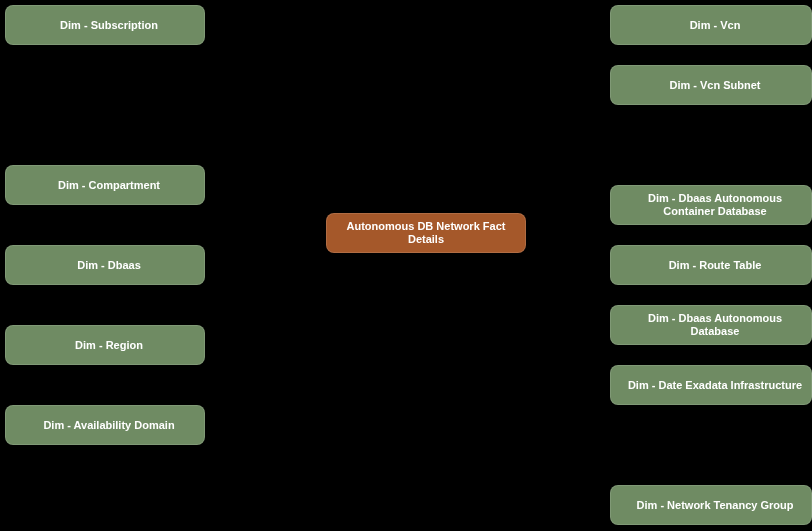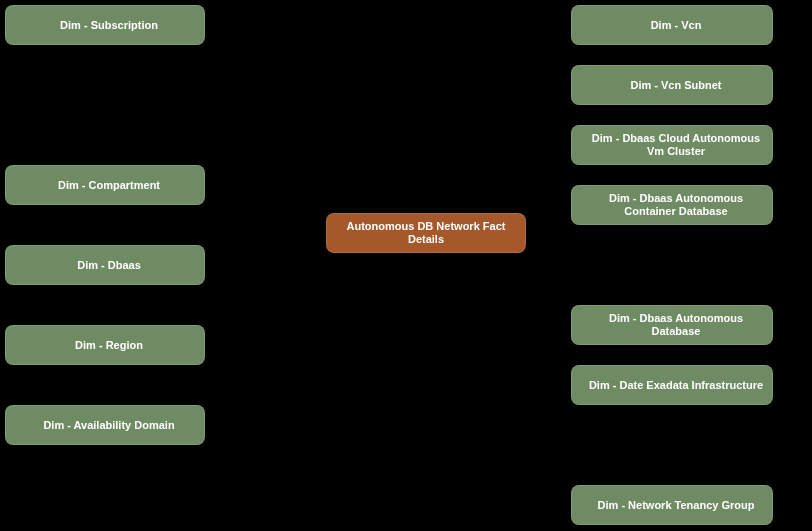--- a/index.html
+++ b/index.html
@@ -34,21 +34,21 @@
   }
   .dim-node {
     background: var(--dim, #6f8b63);
     padding-left: 12px;
   }
   .fact-node {
     background: var(--fact, #a5582a);
     margin-top: 8px;
   }
   .col-left  { left: 5px;  width: 200px; }
-  .col-right { left: 571px; width: 202px; }
+  .col-right { left: 610px; width: 202px; }
   .col-center { left: 326px; width: 200px; }
   .node-label { pointer-events: none; }
 </style>
 </head>
 <body>
 
 <div class="canvas">
 
   <div class="node dim-node col-left" style="top:5px">
     <span class="node-label">Dim - Subscription</span>
@@ -69,25 +69,25 @@
   <div class="node fact-node col-center" style="top:205px">
     <span class="node-label">Autonomous DB Network Fact Details</span>
   </div>
 
   <div class="node dim-node col-right" style="top:5px">
     <span class="node-label">Dim - Vcn</span>
   </div>
   <div class="node dim-node col-right" style="top:65px">
     <span class="node-label">Dim - Vcn Subnet</span>
   </div>
-  <div class="node dim-node col-right" style="top:125px">
-    <span class="node-label">Dim - Dbaas Cloud Autonomous Vm Cluster</span>
-  </div>
   <div class="node dim-node col-right" style="top:185px">
     <span class="node-label">Dim - Dbaas Autonomous Container Database</span>
+  </div>
+  <div class="node dim-node col-right" style="top:245px">
+    <span class="node-label">Dim - Route Table</span>
   </div>
   <div class="node dim-node col-right" style="top:305px">
     <span class="node-label">Dim - Dbaas Autonomous Database</span>
   </div>
   <div class="node dim-node col-right" style="top:365px">
     <span class="node-label">Dim - Date Exadata Infrastructure</span>
   </div>
   <div class="node dim-node col-right" style="top:485px">
     <span class="node-label">Dim - Network Tenancy Group</span>
   </div>

